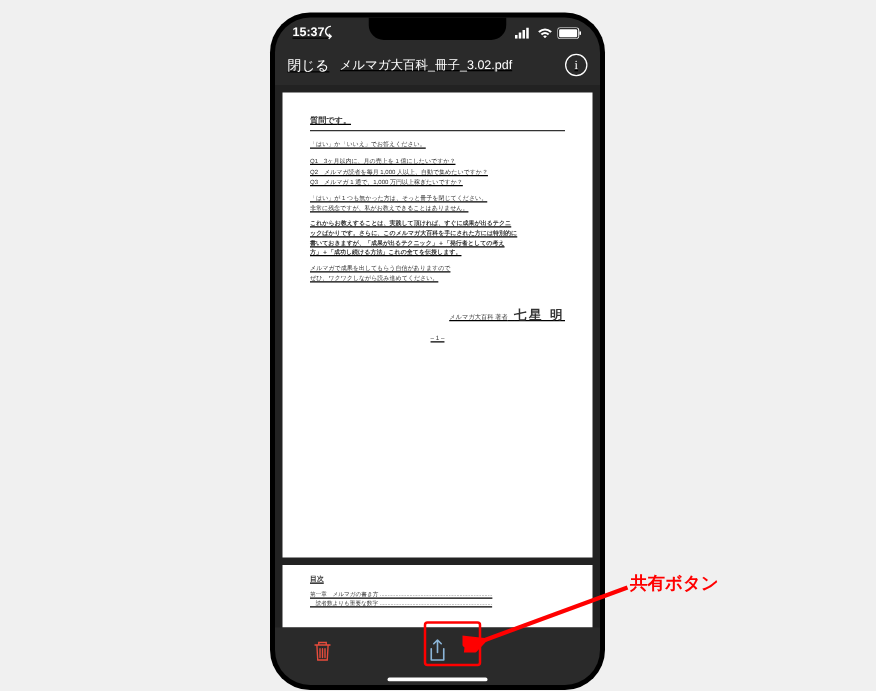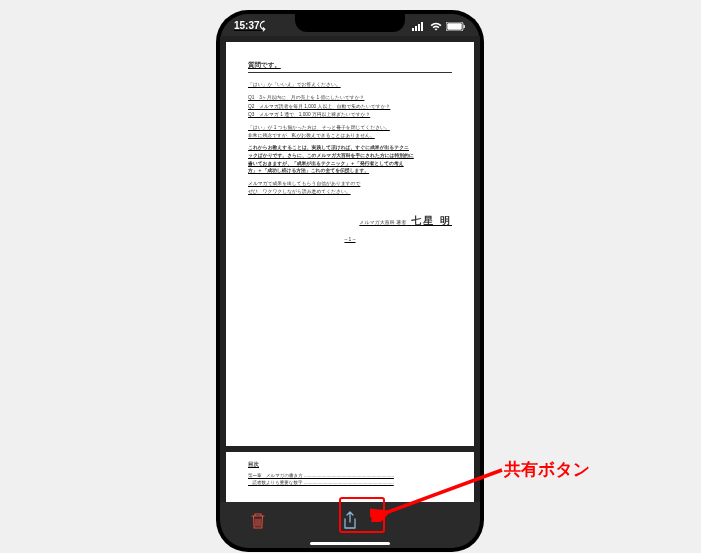--- a/index.html
+++ b/index.html
@@ -158,21 +158,21 @@
     height: 32px;
     border: 2.5px solid #ff0000;
     border-radius: 3px;
     pointer-events: none;
   }
   .annotation-label {
     position: absolute;
     left: 504px;
     top: 458px;
     color: #ff0000;
-    font-size: 17px;
+    font-size: 14px;
     font-weight: bold;
     font-family: "Hiragino Sans", sans-serif;
   }
   .arrow-svg {
     position: absolute;
     left: 370px;
     top: 462px;
     pointer-events: none;
   }
 </style>
@@ -196,20 +196,25 @@
             <path d="M6 8.5 L4.5 7 Q6 5.8 7.5 7 Z M2.5 5 Q6 2 9.5 5 L8.3 6.2 Q6 4.2 3.7 6.2 Z M0.5 3 Q6 -1.5 11.5 3 L10.3 4.2 Q6 0.5 1.7 4.2 Z" fill="#fff"></path>
           </svg>
         <svg width="20" height="9" viewBox="0 0 20 9">
             <rect x="0" y="0" width="17" height="9" rx="2" fill="none" stroke="#fff" stroke-width="0.8"></rect>
             <rect x="1.3" y="1.3" width="14.4" height="6.4" rx="1" fill="#fff"></rect>
             <rect x="17.5" y="3" width="1.3" height="3" rx="0.6" fill="#fff"></rect>
           </svg>
       </span>
     </div>
 
+    <div class="nav-bar">
+      <span>閉じる</span>
+      <span class="nav-title">メルマガ大百科_冊子_3.02.pdf</span>
+      <span class="info-icon">i</span>
+    </div>
 
     <div class="content">
       <div class="page page1">
         <div class="page-heading">質問です。</div>
         <div class="para">「はい」か「いいえ」でお答えください。</div>
         <div class="q-line">Q1　3ヶ月以内に、月の売上を 1 億にしたいですか？</div>
         <div class="q-line">Q2　メルマガ読者を毎月 1,000 人以上、自動で集めたいですか？</div>
         <div class="q-line">Q3　メルマガ 1 通で、1,000 万円以上稼ぎたいですか？</div>
         <div class="para"><span>「はい」が 1 つも無かった方は、そっと冊子を閉じてください。</span><br><span>非常に残念ですが、私がお教えできることはありません。</span></div>
         <div class="para bold"><span>これからお教えすることは、実践して頂ければ、すぐに成果が出るテクニ</span><br><span>ックばかりです。さらに、このメルマガ大百科を手にされた方には特別的に</span><br><span>書いておきますが、「成果が出るテクニック」＋「発行者としての考え</span><br><span>方」＋「成功し続ける方法」これの全てを伝授します。</span></div>

